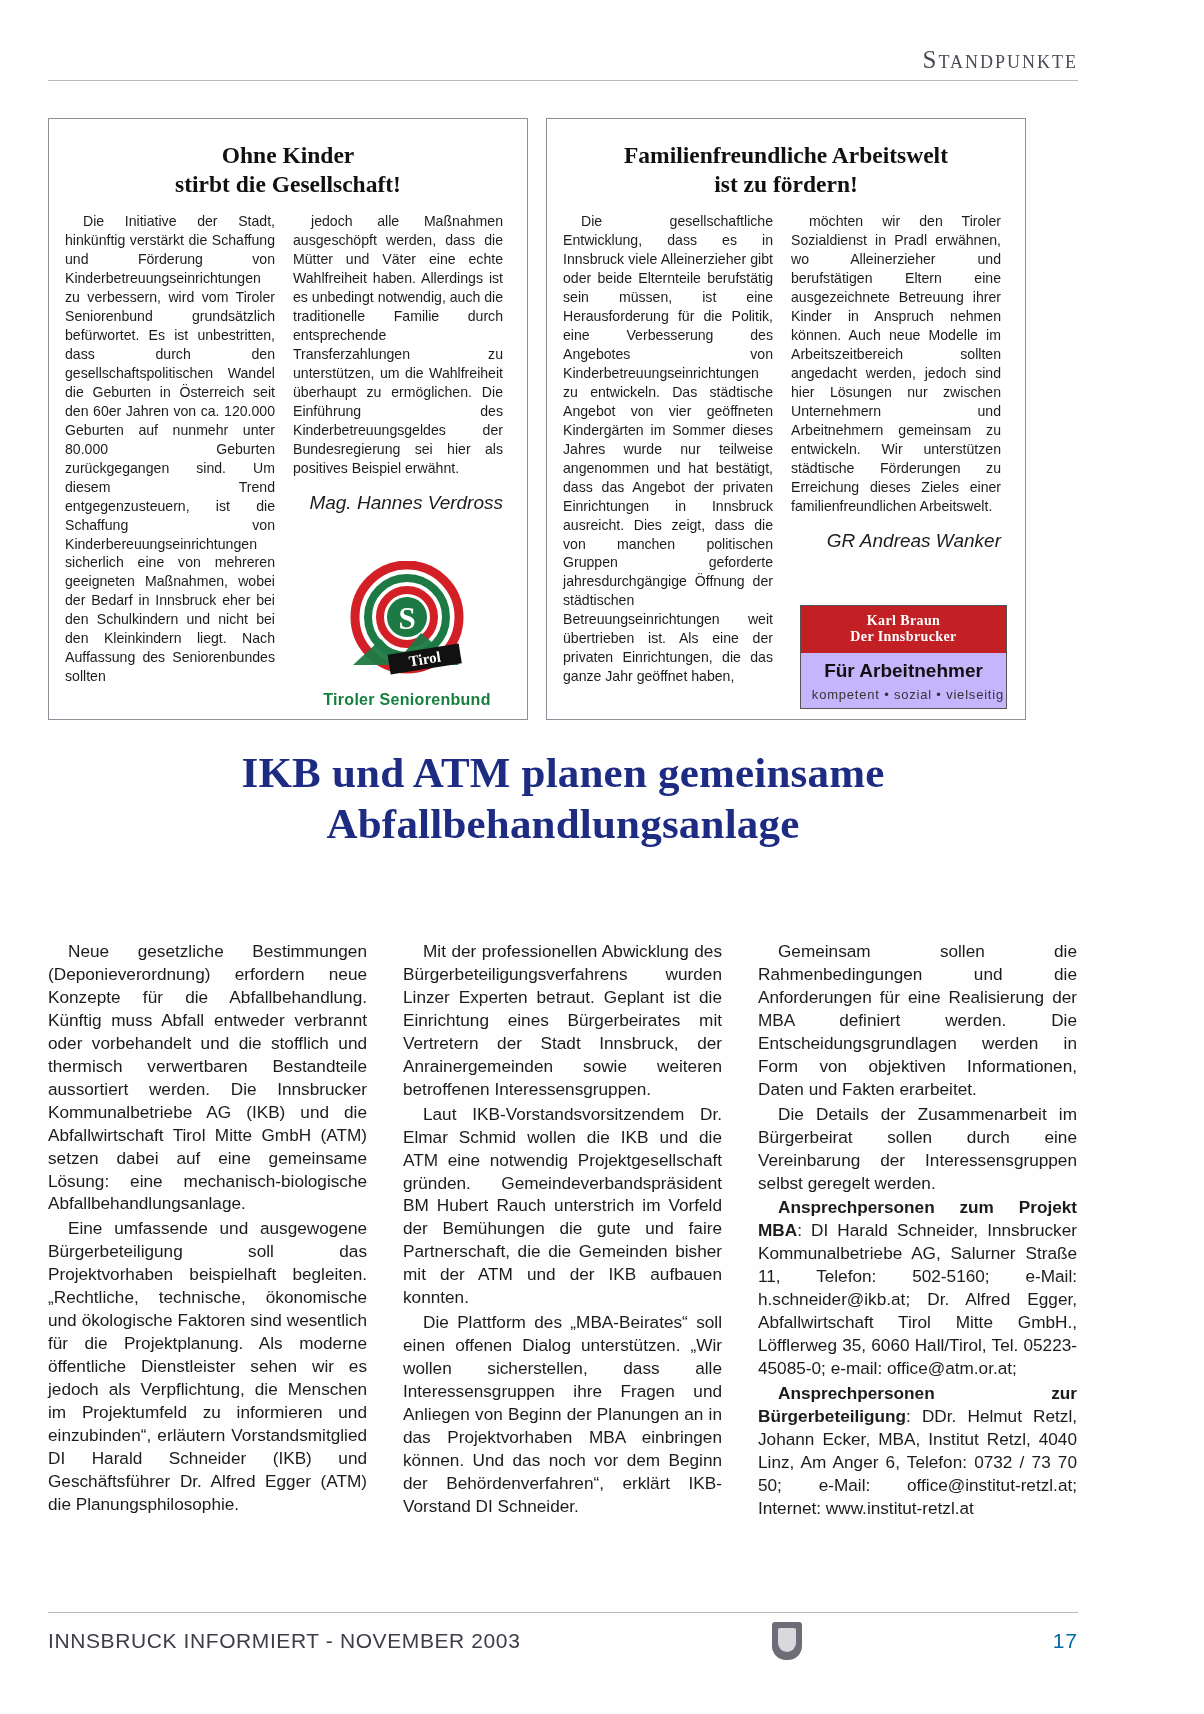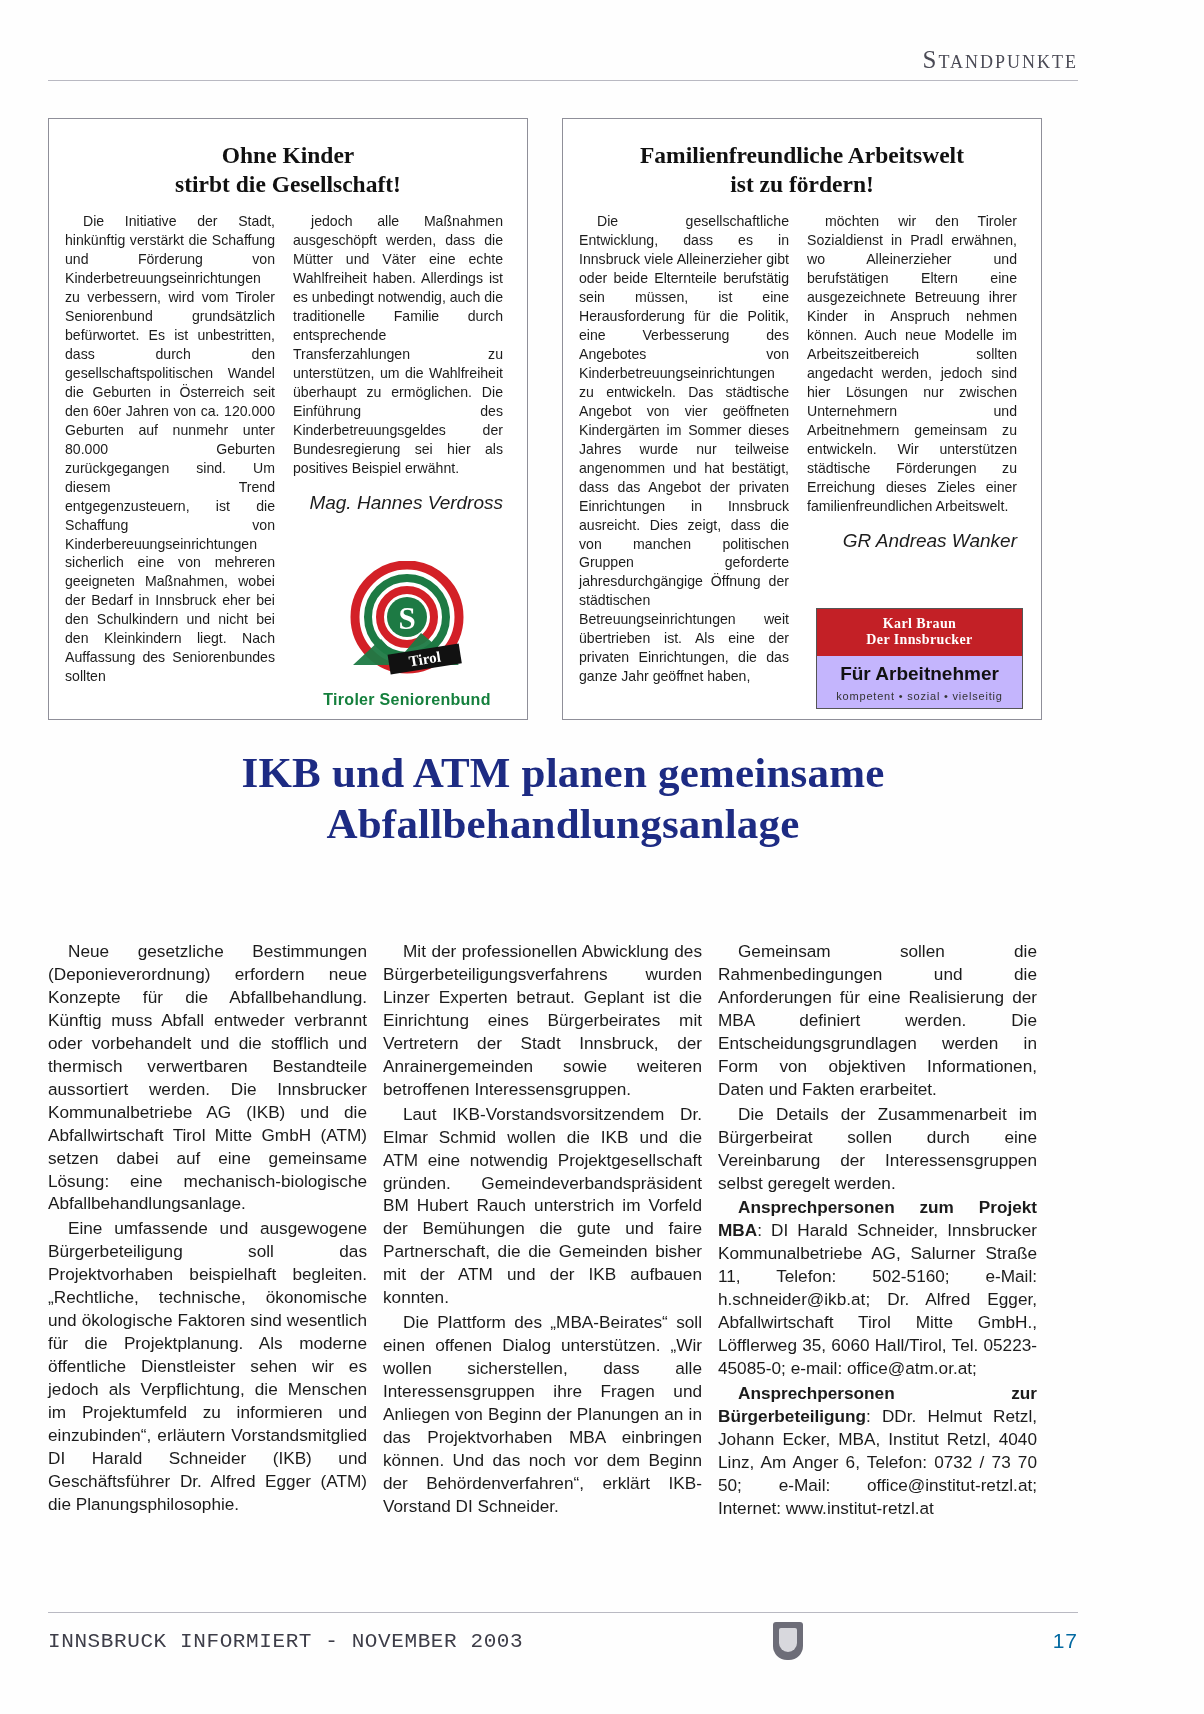--- a/index.html
+++ b/index.html
@@ -41,21 +41,21 @@
     background: #b9b9c2;
   }
 
   
   .boxes {
     position: absolute;
     left: 48px;
     top: 118px;
     width: 1030px;
     display: flex;
-    gap: 34px;
+    gap: 18px;
   }
   .box {
     width: 480px;
     border: 1px solid #8f8f99;
     box-sizing: border-box;
     padding: 16px 16px 10px 16px;
     background: #fff;
     height: 602px;
     position: relative;
   }
@@ -140,22 +140,22 @@
   }
   .ad-braun .ad-mid {
     text-align: center;
     font-family: "Liberation Sans", sans-serif;
     font-weight: bold;
     font-size: 19px;
     padding: 7px 2px 2px 2px;
     color: #111;
   }
   .ad-braun .ad-bot {
-    text-align: center;
-    font-size: 11px;
+    text-align: right;
+    font-size: 13px;
     letter-spacing: .8px;
     color: #333;
     padding: 3px 2px 6px 2px;
   }
 
   
   .article-title {
     position: absolute;
     left: 48px;
     top: 748px;
@@ -168,21 +168,21 @@
     line-height: 1.18;
     letter-spacing: .2px;
   }
 
   .article-cols {
     position: absolute;
     left: 48px;
     top: 940px;
     width: 1030px;
     display: flex;
-    gap: 16px;
+    gap: 36px;
   }
   .art-col {
     width: 319px;
     font-size: 17.2px;
     line-height: 1.335;
     text-align: justify;
     color: #1b1b1b;
   }
   .art-col p {
     margin: 0 0 2px 0;
@@ -205,21 +205,20 @@
     top: 1622px;
     width: 1030px;
     display: flex;
     align-items: center;
     justify-content: space-between;
   }
   .footer-left {
     font-size: 21px;
     letter-spacing: .6px;
     color: #3d3d48;
-    font-family: Liberation Mono, monospace;
   }
   .footer-right {
     font-size: 21px;
     color: #0369a1;
     letter-spacing: 1px;
   }
   .footer-logo {
     width: 30px;
     height: 38px;
     background: #6d6d78;

